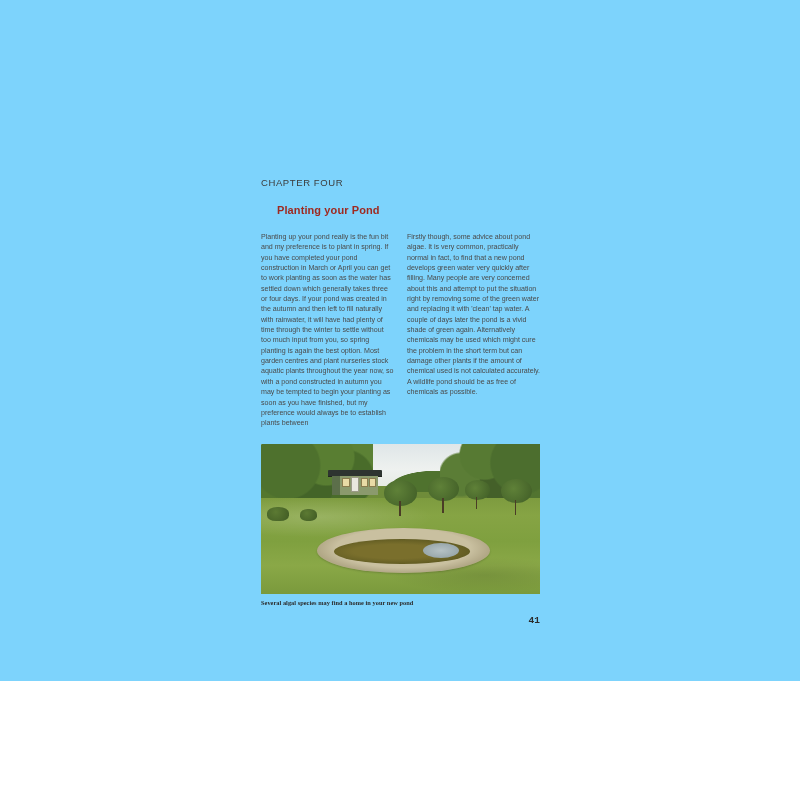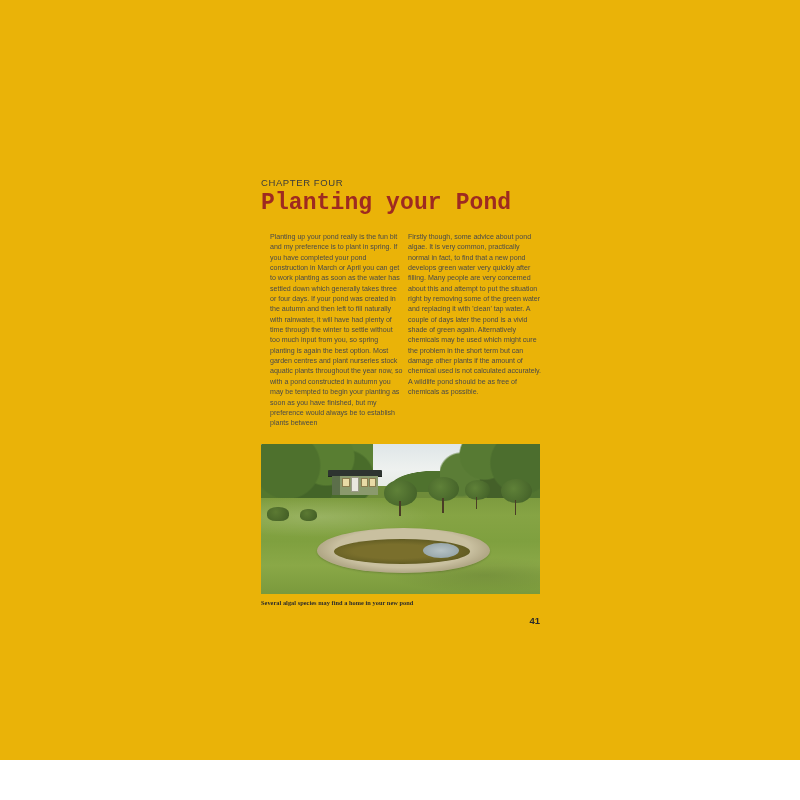--- a/index.html
+++ b/index.html
@@ -12,22 +12,22 @@
     height: 800px;
     font-family: "Liberation Sans", sans-serif;
     overflow: hidden;
     position: relative;
   }
 
   .page {
     position: absolute;
     left: 0; top: 0;
     width: 800px;
-    height: 760px;
-    background: #eab308;
+    height: 681px;
+    background: #7dd3fc;
   }
 
   
   .content {
     position: absolute;
     left: 261px;
     top: 178px;
     width: 279px;
   }
 
@@ -35,37 +35,36 @@
   .chapter-kicker {
     font-family: "Liberation Sans", sans-serif;
     font-size: 9.5px;
     letter-spacing: 0.6px;
     color: #3b3b3b;
     text-transform: none;
     line-height: 1.1;
     margin: 0 0 2px 0;
   }
   .chapter-title {
-    font-family: Liberation Mono, monospace;
-    font-size: 23px;
+    font-family: Liberation Sans, sans-serif;
+    font-size: 11px;
     color: #9e2a21;
     line-height: 1.15;
-    margin: 0;
+    margin: 16px;
     letter-spacing: 0.1px;
   }
 
   
   .columns {
     position: absolute;
     left: 261px;
     top: 232px;
     width: 281px;
     display: flex;
-    gap: 4px;
-    justify-content: flex-end;
+    gap: 12px;
   }
   .col {
     width: 134px;
   }
   .col p {
     margin: 0 0 9px 0;
     font-family: "Liberation Sans", sans-serif;
     font-size: 7.1px;
     line-height: 10.35px;
     color: #4a4a4a;
@@ -259,21 +258,21 @@
     line-height: 9px;
   }
 
   
   .folio {
     position: absolute;
     left: 261px;
     top: 615px;
     width: 279px;
     text-align: right;
-    font-family: Liberation Sans, sans-serif;
+    font-family: Liberation Mono, monospace;
     font-size: 9.5px;
     font-weight: bold;
     color: #2b2b2b;
   }
 </style>
 </head>
 <body>
 
 <div class="page">
 

